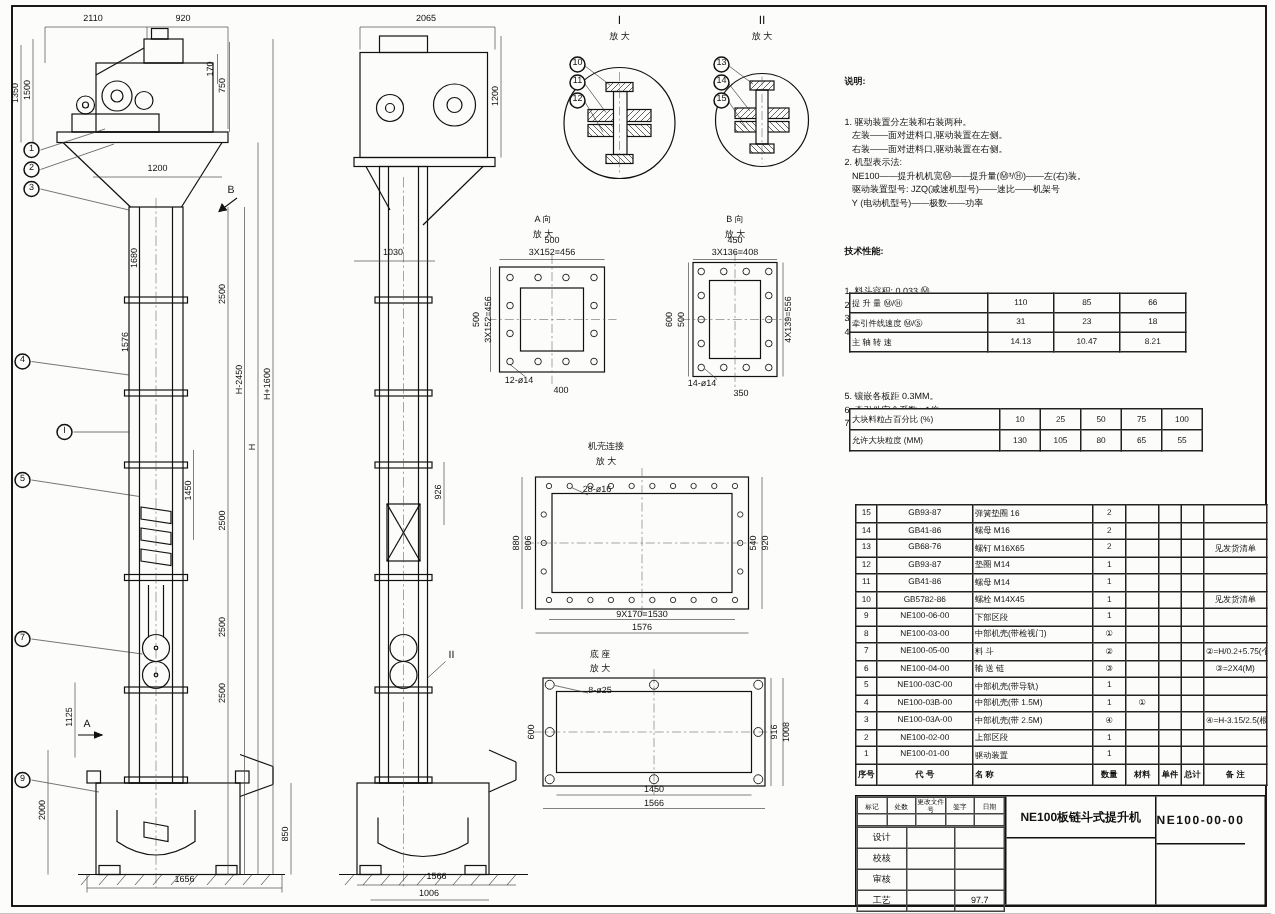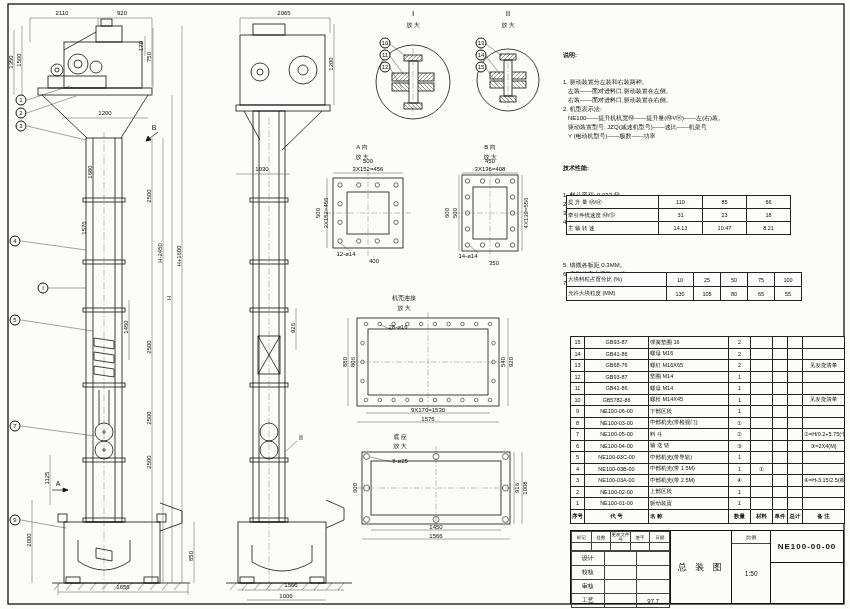--- a/index.html
+++ b/index.html
@@ -24,21 +24,21 @@
   .tbA,.tbB{border-collapse:collapse;width:100%;table-layout:fixed}
   .tbA td{border:0.5px solid #444;height:8px;font-size:4.5px;text-align:center;padding:0;overflow:hidden}
   .tbB td{border:0.5px solid #444;height:14px;font-size:6px;text-align:center;padding:0;overflow:hidden}
   .tb-mid{width:100px;border-right:0.8px solid #111;display:flex;flex-direction:column}
   .tb-product{height:28px;border-bottom:0.8px solid #111;font-size:8px;font-weight:bold;display:flex;align-items:center;justify-content:center;text-align:center;padding:0 1px}
   .tb-row2{flex:1;display:flex}
   .tb-sheet{width:62px;border-right:0.8px solid #111;font-size:9px;letter-spacing:3px;display:flex;align-items:center;justify-content:center}
   .tb-scale{width:38px;display:flex;flex-direction:column}
   .tb-scale .sc1{height:13px;border-bottom:0.5px solid #444;font-size:5px;display:flex;align-items:center;justify-content:center}
   .tb-scale .sc2{flex:1;font-size:6.5px;display:flex;align-items:center;justify-content:center}
-  .tb-right{flex:1;display:flex;flex-direction:column}
+  .tb-right{flex:1;display:flex;flex-direction:row}
   .tb-no{height:32px;border-bottom:0.8px solid #111;font-size:8px;font-weight:bold;display:flex;align-items:center;justify-content:center;letter-spacing:1px}
   .tb-asm{flex:1;font-size:8px;letter-spacing:4px;display:flex;align-items:center;justify-content:center}
 </style>
 </head>
 <body>
 
 <div class="sheet" id="sheet">
 
 <svg width="850" height="609" viewBox="0 0 850 609">
   <defs>
@@ -699,26 +699,20 @@
             </tr>
             <tr>
               <td>工艺</td>
               <td></td>
               <td>97.7</td>
             </tr>
           </tbody>
         </table>
   </div>
   <div class="tb-mid">
-    <div class="tb-row2">
-      <div class="tb-sheet">总 装 图</div>
-      <div class="tb-scale">
-        <div class="sc1">比例</div>
-        <div class="sc2">1:50</div>
-      </div>
-    </div>
+    <div class="tb-product">NE100板链斗式提升机</div>
   </div>
   <div class="tb-right">
     <div class="tb-no">NE100-00-00</div>
   </div>
 </div>
 
 </div>
 
 </body></html>

